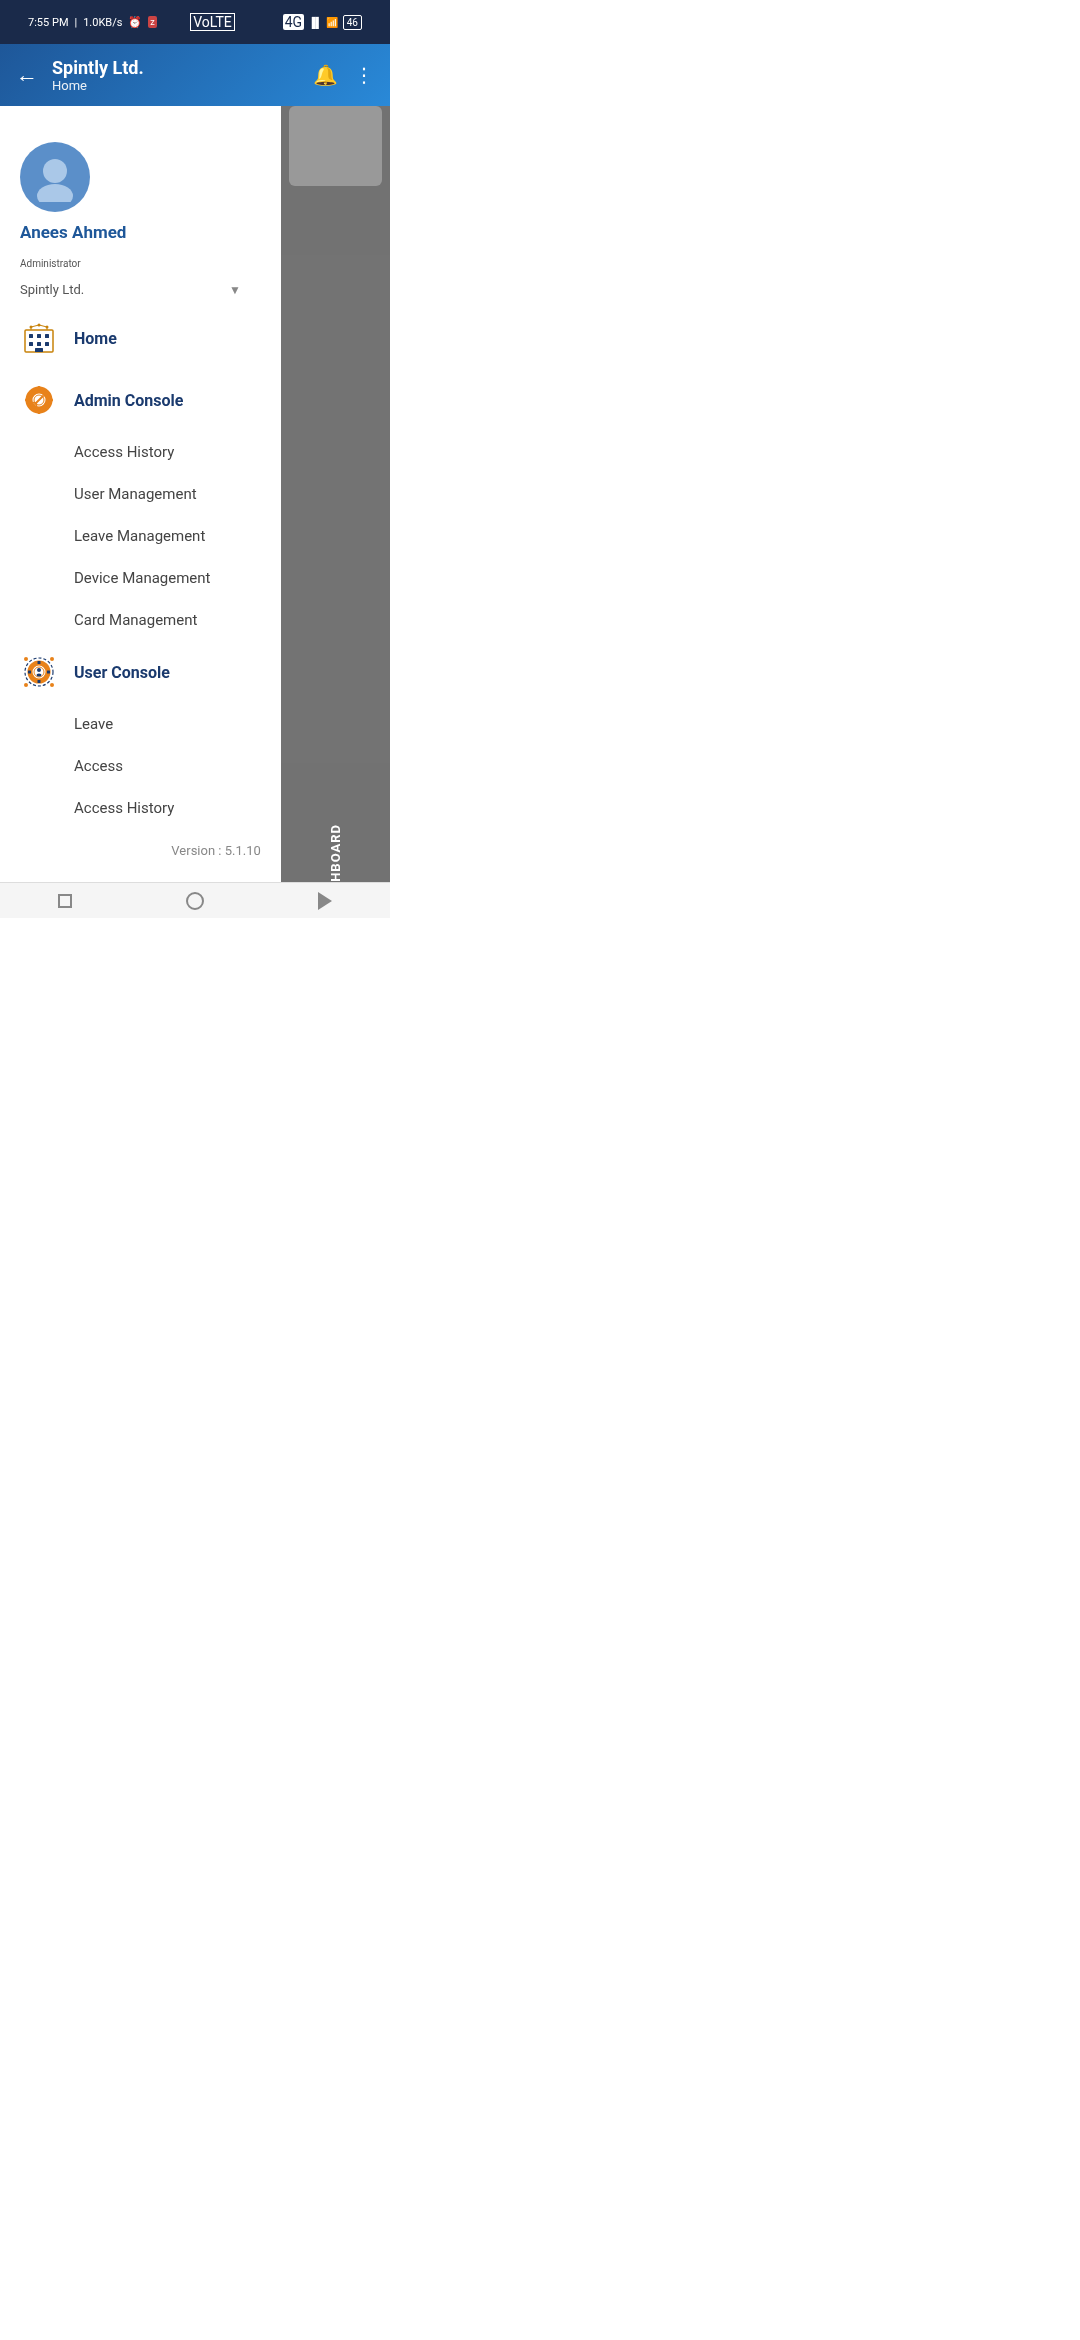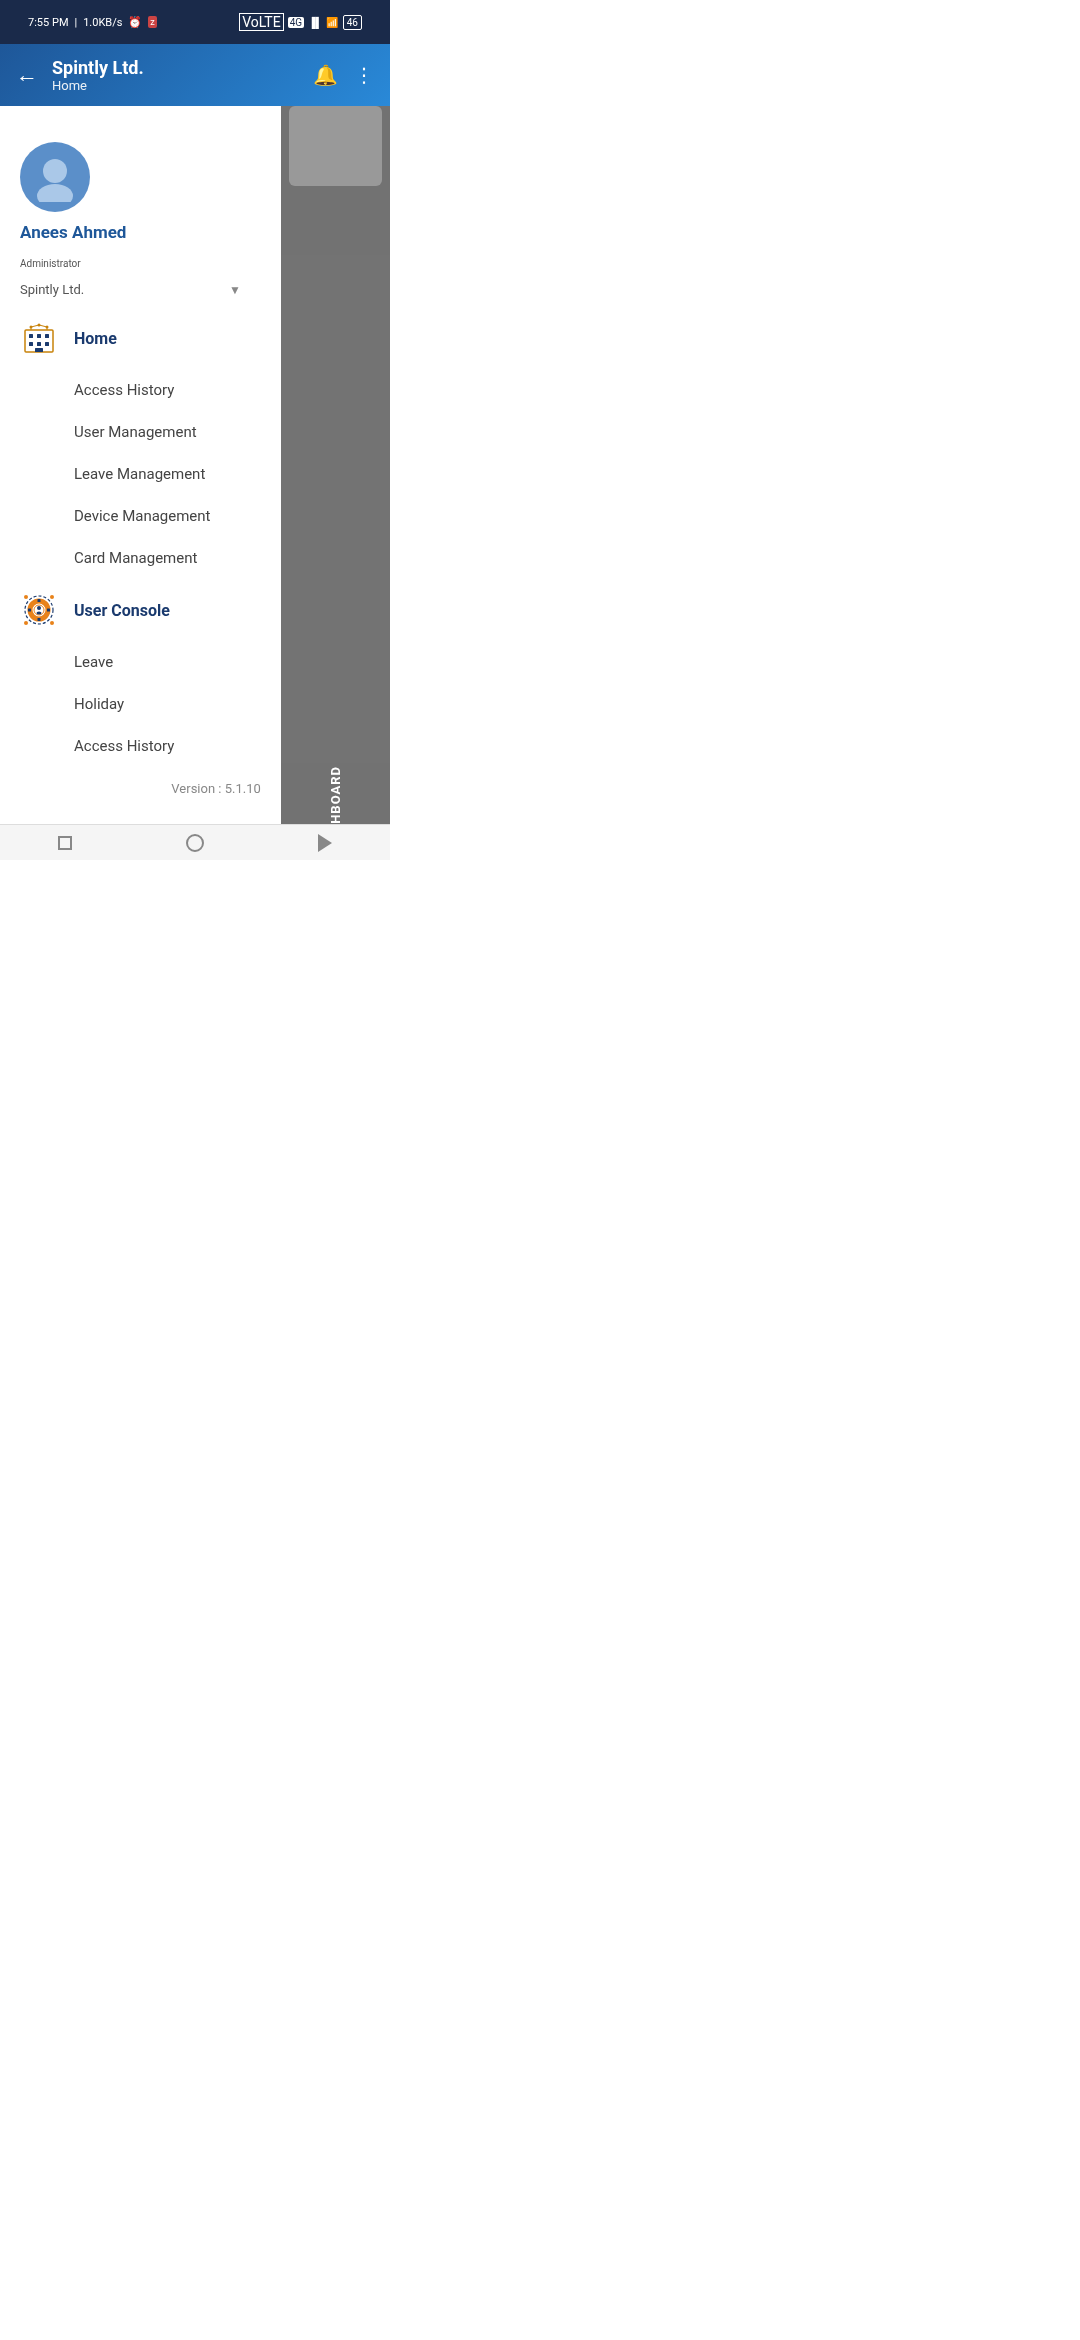--- a/index.html
+++ b/index.html
@@ -225,21 +225,21 @@
 <div class="status-bar">
   <div class="status-left">
     <span>7:55 PM</span>
     <span>|</span>
     <span>1.0KB/s</span>
     <span>⏰</span>
     <span style="font-size:9px; background:#c44; color:#fff; padding:1px 2px; border-radius:2px;">z</span>
   </div>
   <div class="status-right">
     <span style="font-size:14px; border:1px solid #fff; padding:0 2px; border-radius:0;">VoLTE</span>
-    <span style="font-size:10px; background:#fff; color:#1a2a4a; padding:0 2px; border-radius:2px;">4G</span>
+    <span style="font-size:14px; background:#fff; color:#1a2a4a; padding:0 2px; border-radius:2px;margin-left:44px;">4G</span>
     <span>▐▌</span>
     <span>📶</span>
     <span style="border:1px solid #fff; border-radius:2px; padding:1px 3px;">46</span>
   </div>
 </div>
 
 <div class="app-bar">
   <span class="app-bar-back">←</span>
   <div class="app-bar-title">
     <div class="company-name">Spintly Ltd.</div>
@@ -291,20 +291,42 @@
           <circle cx="26" cy="7" r="1.5" fill="#c8820a"></circle>
           <line x1="10" y1="7" x2="18" y2="5" stroke="#c8820a" stroke-width="1"></line>
           <line x1="18" y1="5" x2="26" y2="7" stroke="#c8820a" stroke-width="1"></line>
           <line x1="10" y1="7" x2="10" y2="10" stroke="#c8820a" stroke-width="1"></line>
           <line x1="26" y1="7" x2="26" y2="10" stroke="#c8820a" stroke-width="1"></line>
         </svg>
       </div>
       <span class="menu-label">Home</span>
     </div>
 
+    <div class="menu-item">
+      <div class="menu-icon">
+        <svg width="36" height="36" viewBox="0 0 36 36">
+
+          <circle cx="18" cy="18" r="10" fill="none" stroke="#e8821a" stroke-width="7"></circle>
+          <circle cx="18" cy="18" r="5" fill="#fff" stroke="#e8821a" stroke-width="1"></circle>
+
+          <rect x="16.5" y="4" width="3" height="5" rx="1" fill="#e8821a"></rect>
+          <rect x="16.5" y="27" width="3" height="5" rx="1" fill="#e8821a"></rect>
+          <rect x="4" y="16.5" width="5" height="3" rx="1" fill="#e8821a"></rect>
+          <rect x="27" y="16.5" width="5" height="3" rx="1" fill="#e8821a"></rect>
+          <rect x="8" y="8" width="3" height="5" rx="1" fill="#e8821a" transform="rotate(45 9.5 10.5)"></rect>
+          <rect x="25" y="8" width="3" height="5" rx="1" fill="#e8821a" transform="rotate(-45 26.5 10.5)"></rect>
+          <rect x="8" y="23" width="3" height="5" rx="1" fill="#e8821a" transform="rotate(-45 9.5 25.5)"></rect>
+          <rect x="25" y="23" width="3" height="5" rx="1" fill="#e8821a" transform="rotate(45 26.5 25.5)"></rect>
+
+          <line x1="14" y1="22" x2="22" y2="14" stroke="#e8821a" stroke-width="2" stroke-linecap="round"></line>
+          <circle cx="13" cy="23" r="2.5" fill="none" stroke="#e8821a" stroke-width="1.5"></circle>
+        </svg>
+      </div>
+      <span class="menu-label">Admin Console</span>
+    </div>
 
     <div class="submenu-item">
       <span>Access History</span>
     </div>
     <div class="submenu-item">
       <span>User Management</span>
     </div>
     <div class="submenu-item">
       <span>Leave Management</span>
     </div>
@@ -338,21 +360,21 @@
           <ellipse cx="18" cy="21" rx="2.5" ry="1.5" fill="#1a3a6e"></ellipse>
         </svg>
       </div>
       <span class="menu-label">User Console</span>
     </div>
 
     <div class="submenu-item">
       <span>Leave</span>
     </div>
     <div class="submenu-item">
-      <span>Holiday</span>
+      <span>Access</span>
     </div>
     <div class="submenu-item">
       <span>Access History</span>
     </div>
 
     <div class="version-text">Version : 5.1.10</div>
 
   </div>
 
   <div class="content-overlay">

